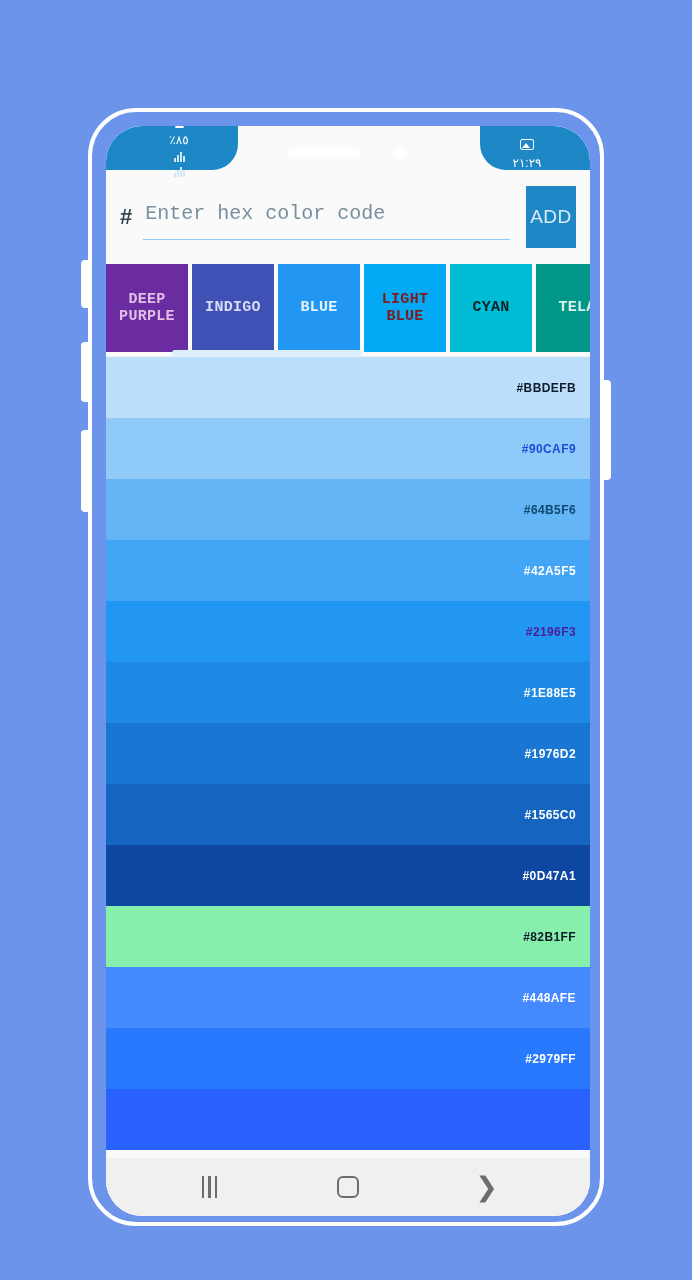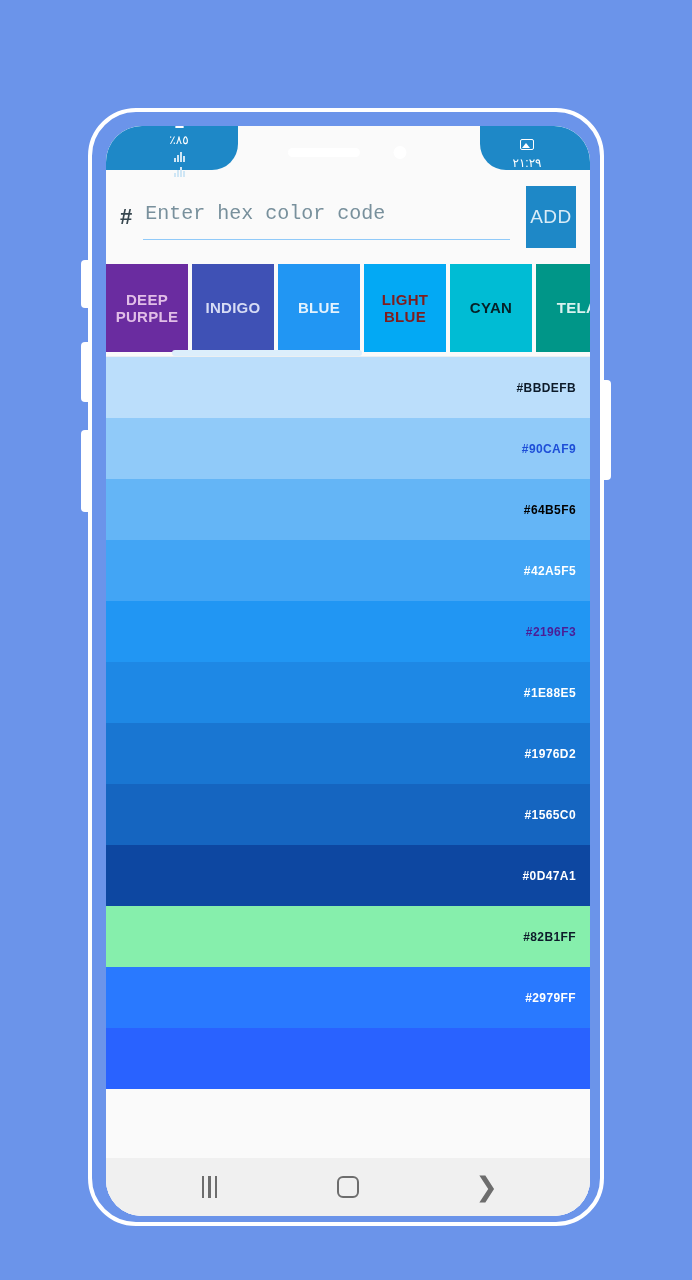--- a/index.html
+++ b/index.html
@@ -190,20 +190,21 @@
   
   #tab-strip{
     position:relative;
     height:92px;
     background:#fafafa;
     display:flex;
     gap:4px;
     padding:0 0 0 0;
     overflow:hidden;
     flex:0 0 auto;
+    font-family:Liberation Mono, monospace;
   }
   .tab{
     flex:0 0 auto;
     width:82px;
     height:88px;
     display:flex;
     align-items:center;
     justify-content:center;
     text-align:center;
     font-size:15px;
@@ -285,28 +286,29 @@
         <div class="tab" style="background:#2196f3;color:#e3f2fd">BLUE</div>
         <div class="tab" style="background:#03a9f4;color:#7f1d1d">LIGHT BLUE</div>
         <div class="tab" style="background:#00bcd4;color:#062127">CYAN</div>
         <div class="tab" style="background:#009688;color:#d9f2ef">TELA</div>
         <div id="tab-scroll-indicator"></div>
       </div>
 
       <div id="color-list">
         <div class="color-row" style="background:#bbdefb;color:#0d1b2a">#BBDEFB</div>
         <div class="color-row" style="background:#90caf9;color:#1d4ed8">#90CAF9</div>
-        <div class="color-row" style="background:#64b5f6;color:#000000">#64B5F6</div>
+        <div class="color-row" style="background:#64b5f6;color:#0c4a6e">#64B5F6</div>
         <div class="color-row" style="background:#42a5f5;color:#ffffff">#42A5F5</div>
         <div class="color-row" style="background:#2196f3;color:#4c1d95">#2196F3</div>
         <div class="color-row" style="background:#1e88e5;color:#ffffff">#1E88E5</div>
         <div class="color-row" style="background:#1976d2;color:#ffffff">#1976D2</div>
         <div class="color-row" style="background:#1565c0;color:#ffffff">#1565C0</div>
         <div class="color-row" style="background:#0d47a1;color:#ffffff">#0D47A1</div>
         <div class="color-row" style="background:#86efac;color:#0d1b2a">#82B1FF</div>
+        <div class="color-row" style="background:#448afe;color:#ffffff">#448AFE</div>
         <div class="color-row" style="background:#2979ff;color:#ffffff">#2979FF</div>
         <div class="color-row" style="background:#2962ff;color:#ffffff"></div>
       </div>
 
       <div id="nav-bar">
         <div class="nav-btn">
           <span id="recents-icon">
             <i></i>
               <i></i>
               <i></i>

